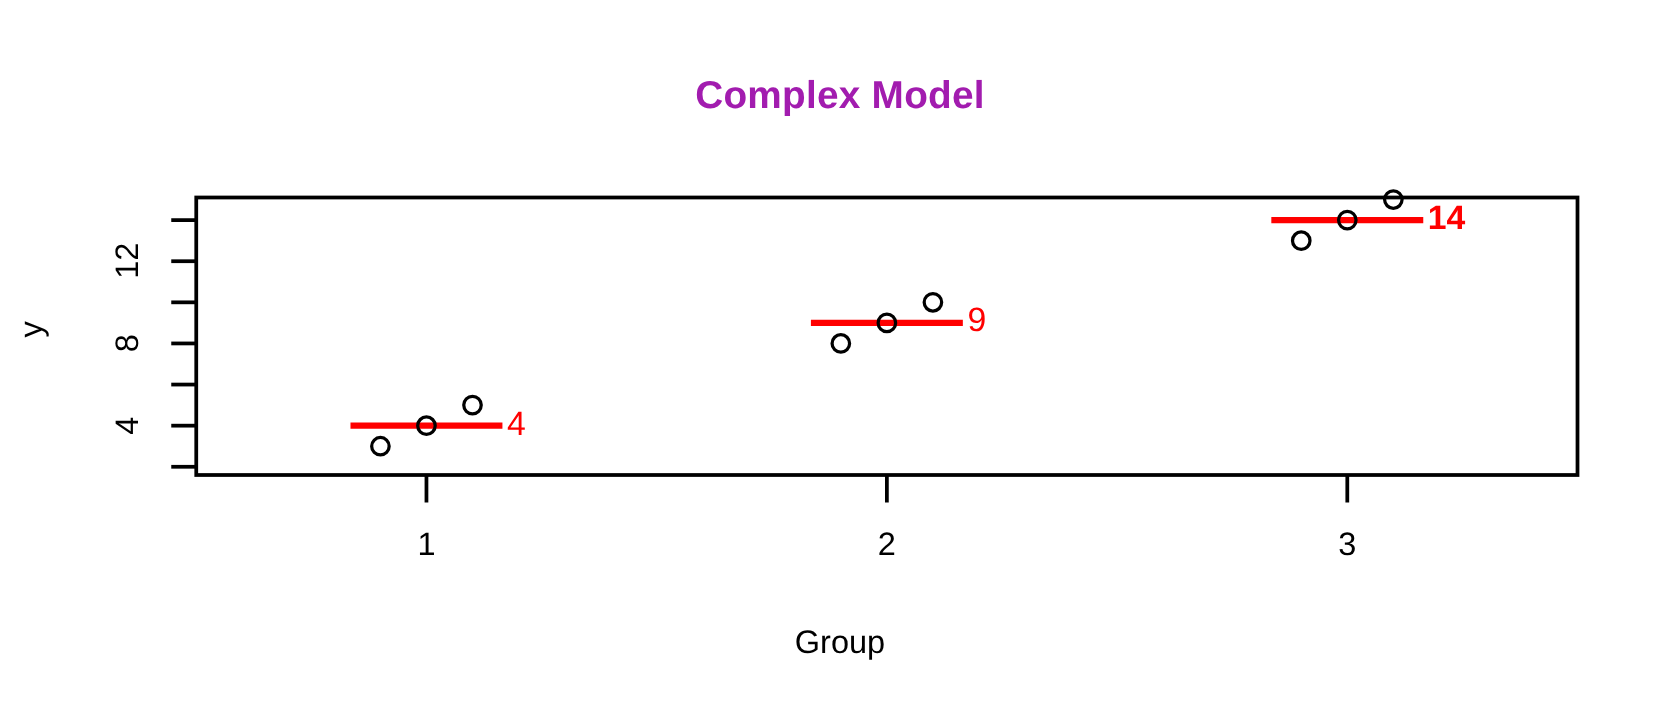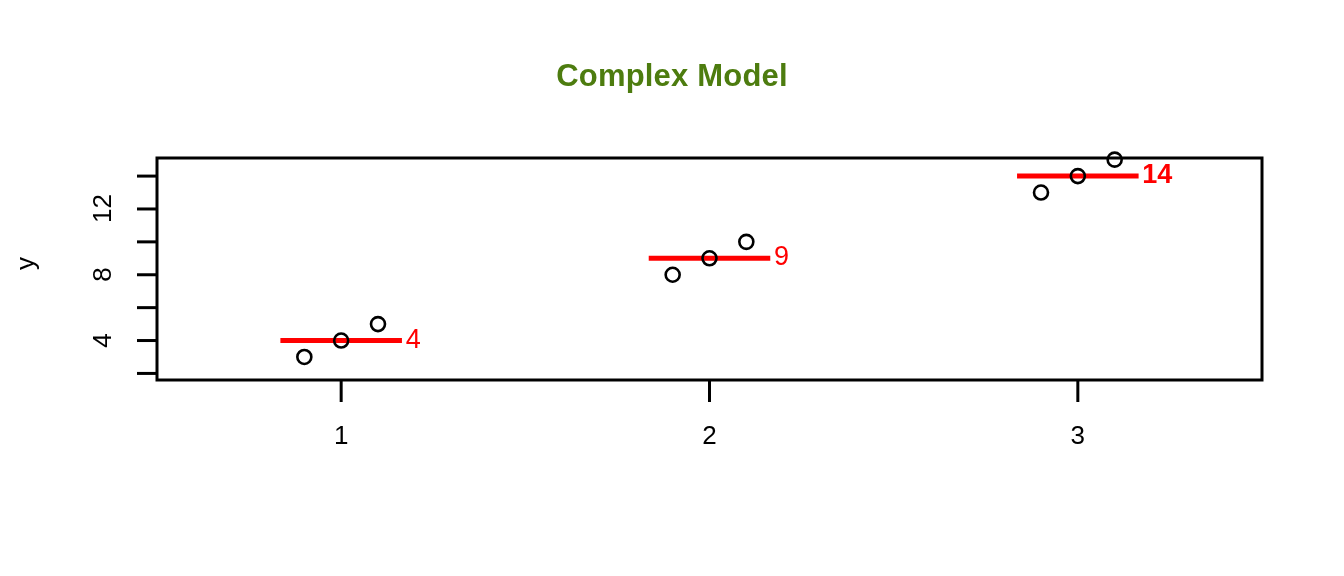--- a/index.html
+++ b/index.html
@@ -28,21 +28,21 @@
     display: block;
   }
   .chart-title {
     position: absolute;
     left: 0;
     top: 58px;
     width: 1344px;
     text-align: center;
     font-size: 31px;
     font-weight: bold;
-    color: #4d7c0f;
+    color: #a21caf;
     letter-spacing: 0.2px;
   }
   .axis-title-x {
     position: absolute;
     left: 0;
     top: 498px;
     width: 1344px;
     text-align: center;
     font-size: 26px;
     font-weight: normal;
@@ -120,20 +120,21 @@
         <circle cx="672.6666666666666" cy="274.75555555555553" r="7" fill="none" stroke="#000000" stroke-width="2.6"></circle>
         <circle cx="709.5" cy="258.31111111111113" r="7" fill="none" stroke="#000000" stroke-width="2.6"></circle>
         <circle cx="746.3333333333334" cy="241.86666666666667" r="7" fill="none" stroke="#000000" stroke-width="2.6"></circle>
         <circle cx="1041" cy="192.53333333333333" r="7" fill="none" stroke="#000000" stroke-width="2.6"></circle>
         <circle cx="1077.8333333333335" cy="176.0888888888889" r="7" fill="none" stroke="#000000" stroke-width="2.6"></circle>
         <circle cx="1114.6666666666667" cy="159.64444444444445" r="7" fill="none" stroke="#000000" stroke-width="2.6"></circle>
       </g>
   </svg>
 
   <div class="axis-title-y">y</div>
+  <div class="axis-title-x">Group</div>
 
   <div id="x-tick-labels">
       <div class="tick-label-x" style="left: 341.167px; top: 420px;">1</div>
       <div class="tick-label-x" style="left: 709.5px; top: 420px;">2</div>
       <div class="tick-label-x" style="left: 1077.83px; top: 420px;">3</div>
     </div>
   <div id="y-tick-labels">
       <div class="tick-label-y" style="left: 102px; top: 324.533px;">4</div>
       <div class="tick-label-y" style="left: 102px; top: 258.756px;">8</div>
       <div class="tick-label-y" style="left: 102px; top: 192.978px;">12</div>

